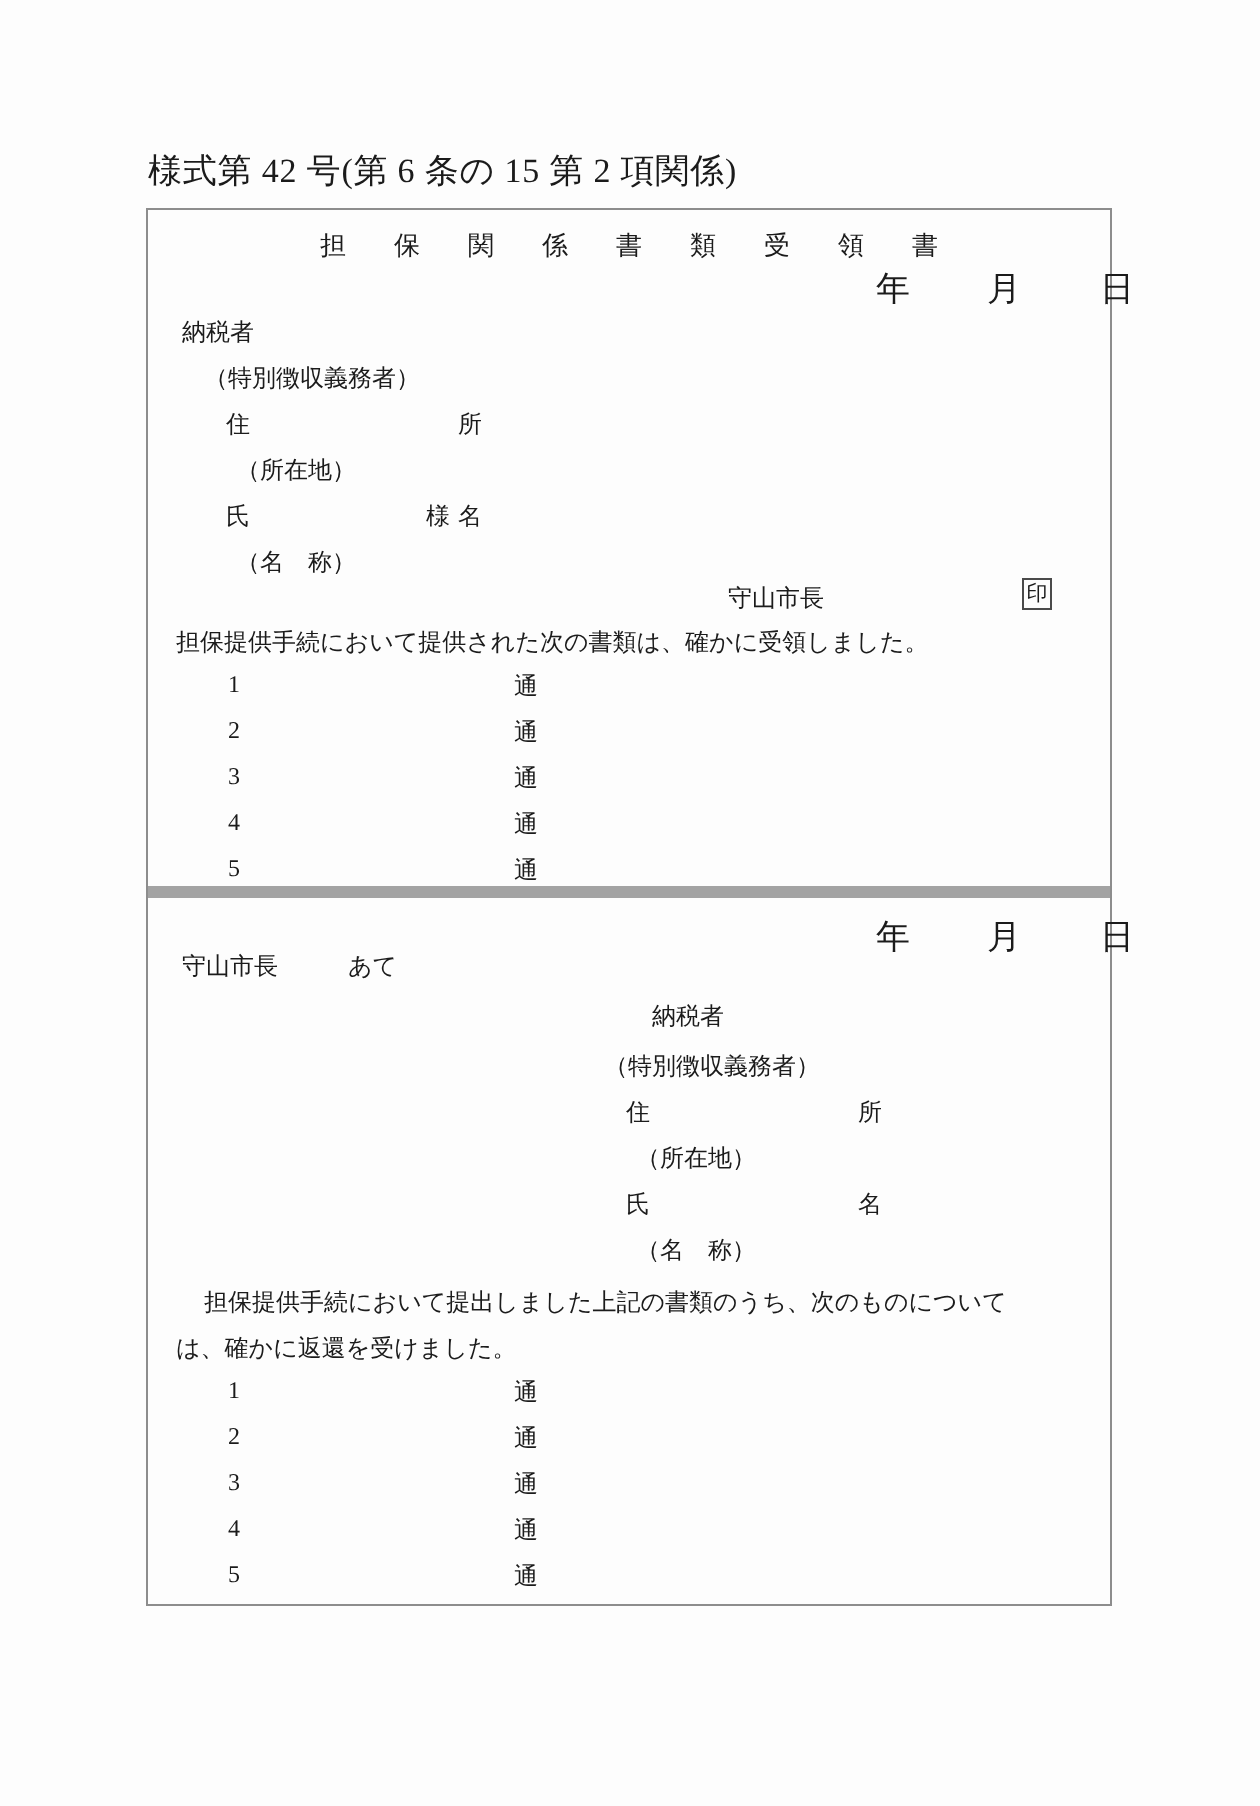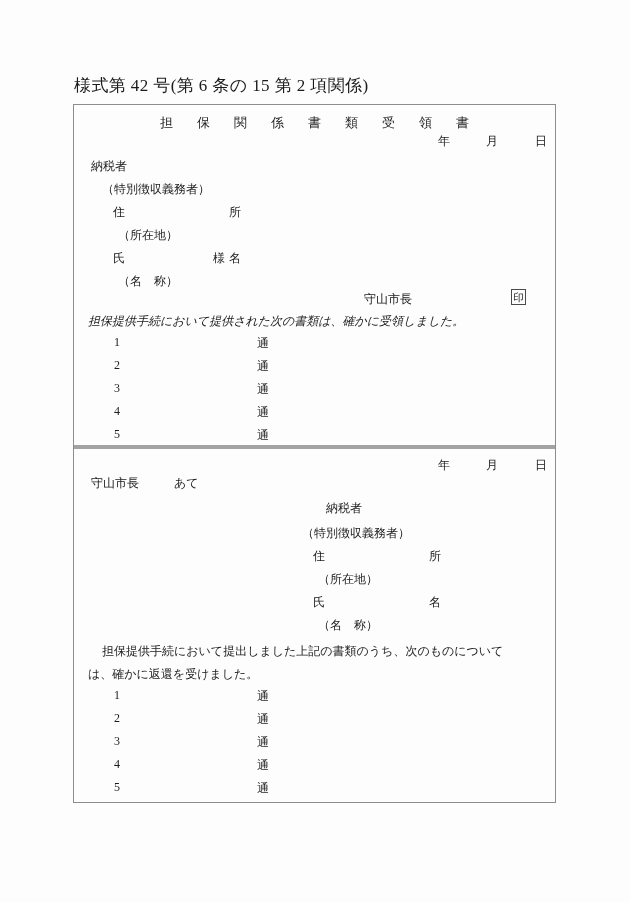--- a/index.html
+++ b/index.html
@@ -39,21 +39,21 @@
 
   .section {
     position: absolute;
     left: 0;
     width: 100%;
     box-sizing: border-box;
   }
   .section-top {
     top: 0;
     height: 344px;
-    border-bottom: 4px solid #a3a3a3;
+    border-bottom: 6px solid #a3a3a3;
   }
   .section-bottom {
     top: 344px;
     height: 354px;
   }
 
   .inner {
     position: relative;
     width: 100%;
     height: 100%;
@@ -67,21 +67,21 @@
     width: 100%;
     text-align: center;
     font-size: 13px;
     letter-spacing: 5.5px;
     text-indent: 5.5px;
   }
 
   
   .date-line {
     position: absolute;
-    font-size: 12px;
+    font-size: 17px;
     white-space: nowrap;
   }
   .date-line .gap-sm { display: inline-block; width: 30px; }
   .date-line .gap-md { display: inline-block; width: 31px; }
 
   .date-top {
     top: 28px;
     left: 364px;
   }
   .date-bottom {
@@ -176,21 +176,21 @@
 
       <div class="row sp-wide" style="top:145px; left:39px;">氏　　　名</div>
       <div class="row" style="top:145px; left:139px;">様</div>
 
       <div class="row" style="top:168px; left:44px;">（名　称）</div>
 
       <div class="row" style="top:186px; left:290px;">守山市長</div>
 
       <div class="seal-box" style="top:184px; left:437px;">印</div>
 
-      <div class="body-text" style="top:205px; left:14px;font-style:italic;">担保提供手続において提供された次の書類は、確かに受領しました。</div>
+      <div class="body-text" style="top:205px; left:14px;">担保提供手続において提供された次の書類は、確かに受領しました。</div>
 
       <div class="doc-list" style="top:230px;">
         <div class="doc-row">
           <span class="num">1</span>
           <span class="counter">通</span>
         </div>
         <div class="doc-row">
           <span class="num">2</span>
           <span class="counter">通</span>
         </div>

